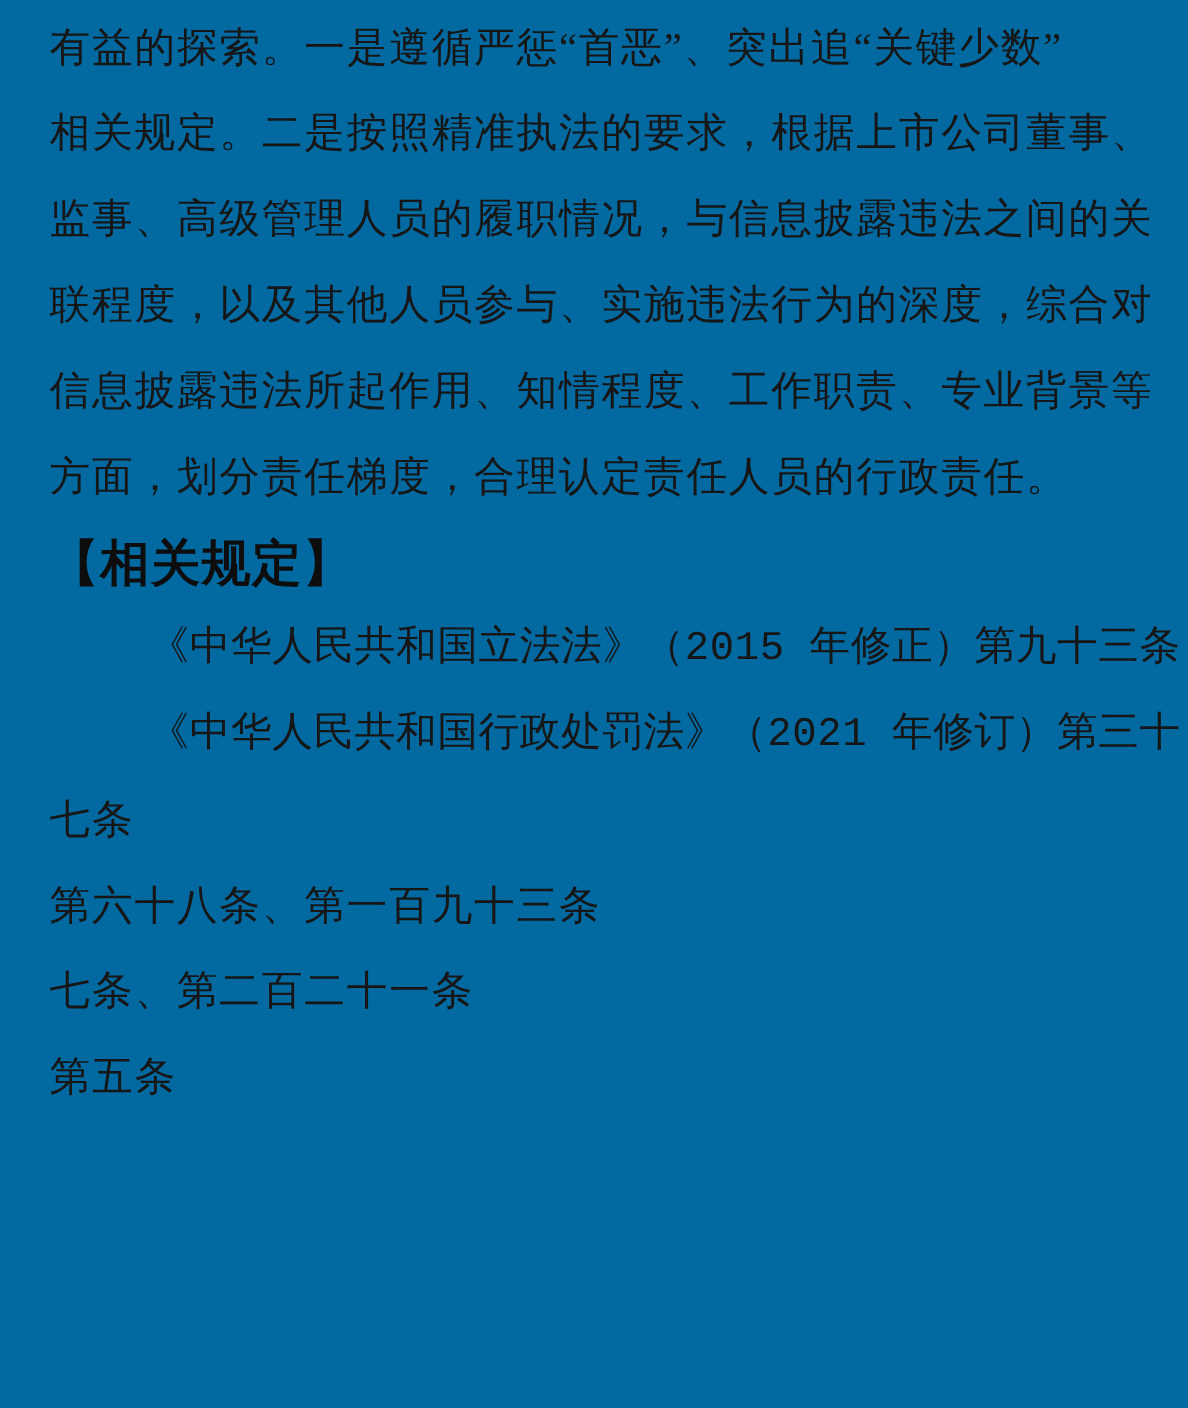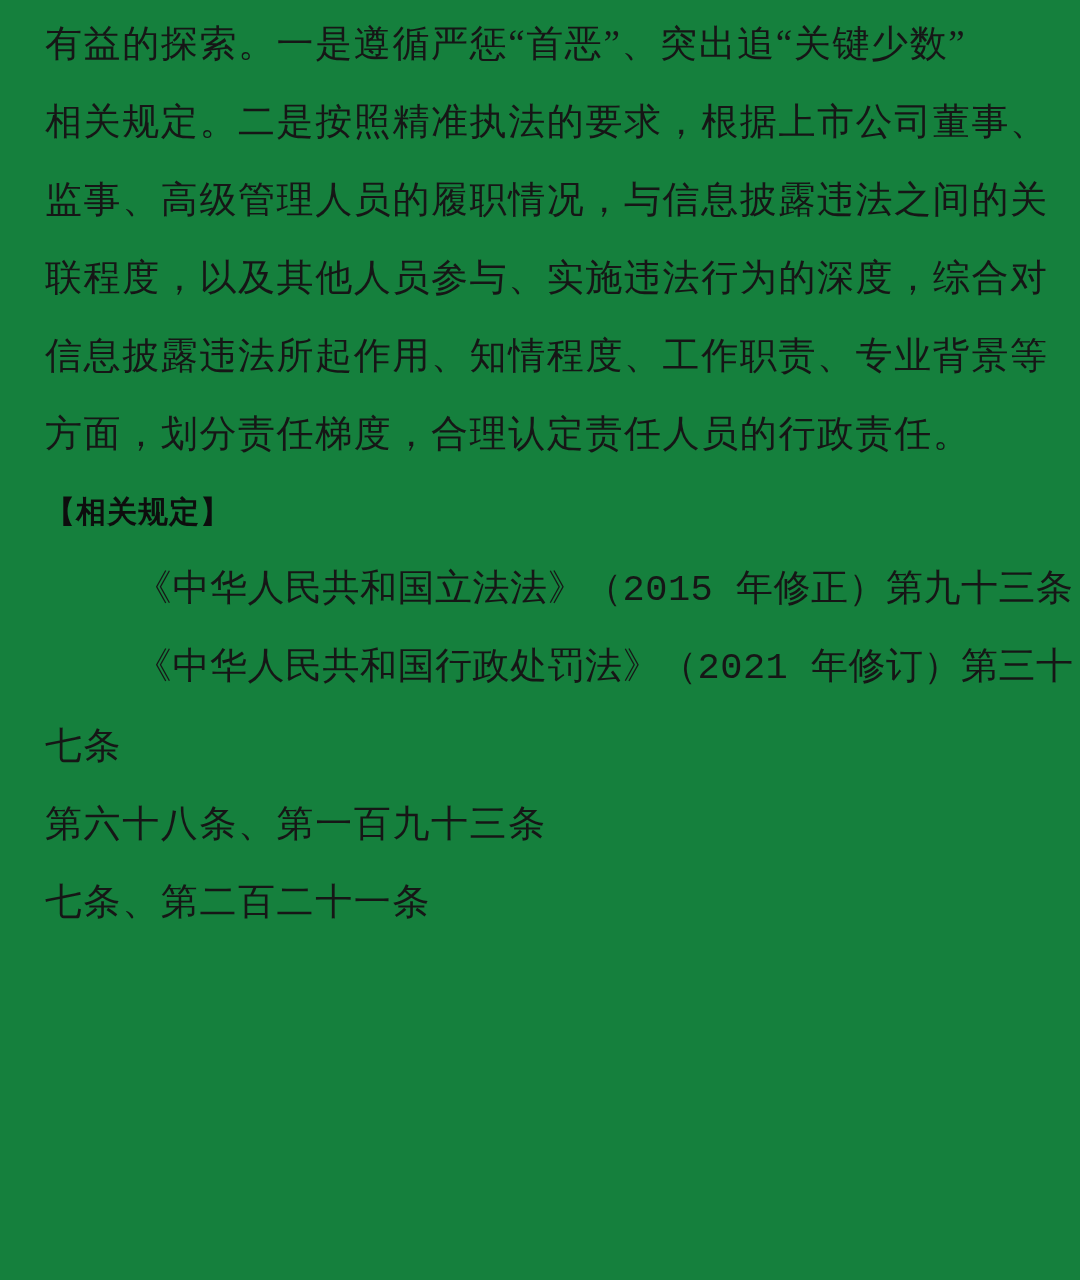--- a/index.html
+++ b/index.html
@@ -6,21 +6,21 @@
     margin: 0;
     padding: 0;
     background: #ffffff;
   }
   .page {
     position: relative;
     box-sizing: border-box;
     width: 1080px;
     height: 1280px;
     padding: 5px 28px 0 45px;
-    background: #15803d;
+    background: #0369a1;
     color: #161616;
     font-family: "Liberation Serif", "DejaVu Serif", serif;
     font-size: 37px;
     overflow: hidden;
   }
   .ln {
     margin: 0;
     height: 78px;
     line-height: 78px;
     white-space: nowrap;
@@ -29,21 +29,21 @@
   }
   
   .ln.ind {
     text-indent: 90px;
     letter-spacing: 0.5px;
     font-family: Liberation Mono, monospace;
   }
   .ln.heading {
     font-family: Liberation Serif, serif;
     font-weight: 700;
-    font-size: 30px;
+    font-size: 45px;
     letter-spacing: 1px;
     color: #0d0d0d;
   }
 </style>
 </head>
 <body>
 
 <main class="page">
 
   <p class="ln">有益的探索。一是遵循严惩“首恶”、突出追“关键少数”</p>
@@ -57,14 +57,15 @@
 
   <p class="ln ind">《中华人民共和国立法法》（2015 年修正）第九十三条</p>
 
   <p class="ln ind">《中华人民共和国行政处罚法》（2021 年修订）第三十</p>
   <p class="ln">七条</p>
 
   <p class="ln">第六十八条、第一百九十三条</p>
 
   <p class="ln">七条、第二百二十一条</p>
 
+  <p class="ln">第五条</p>
 
 </main>
 
 </body></html>

